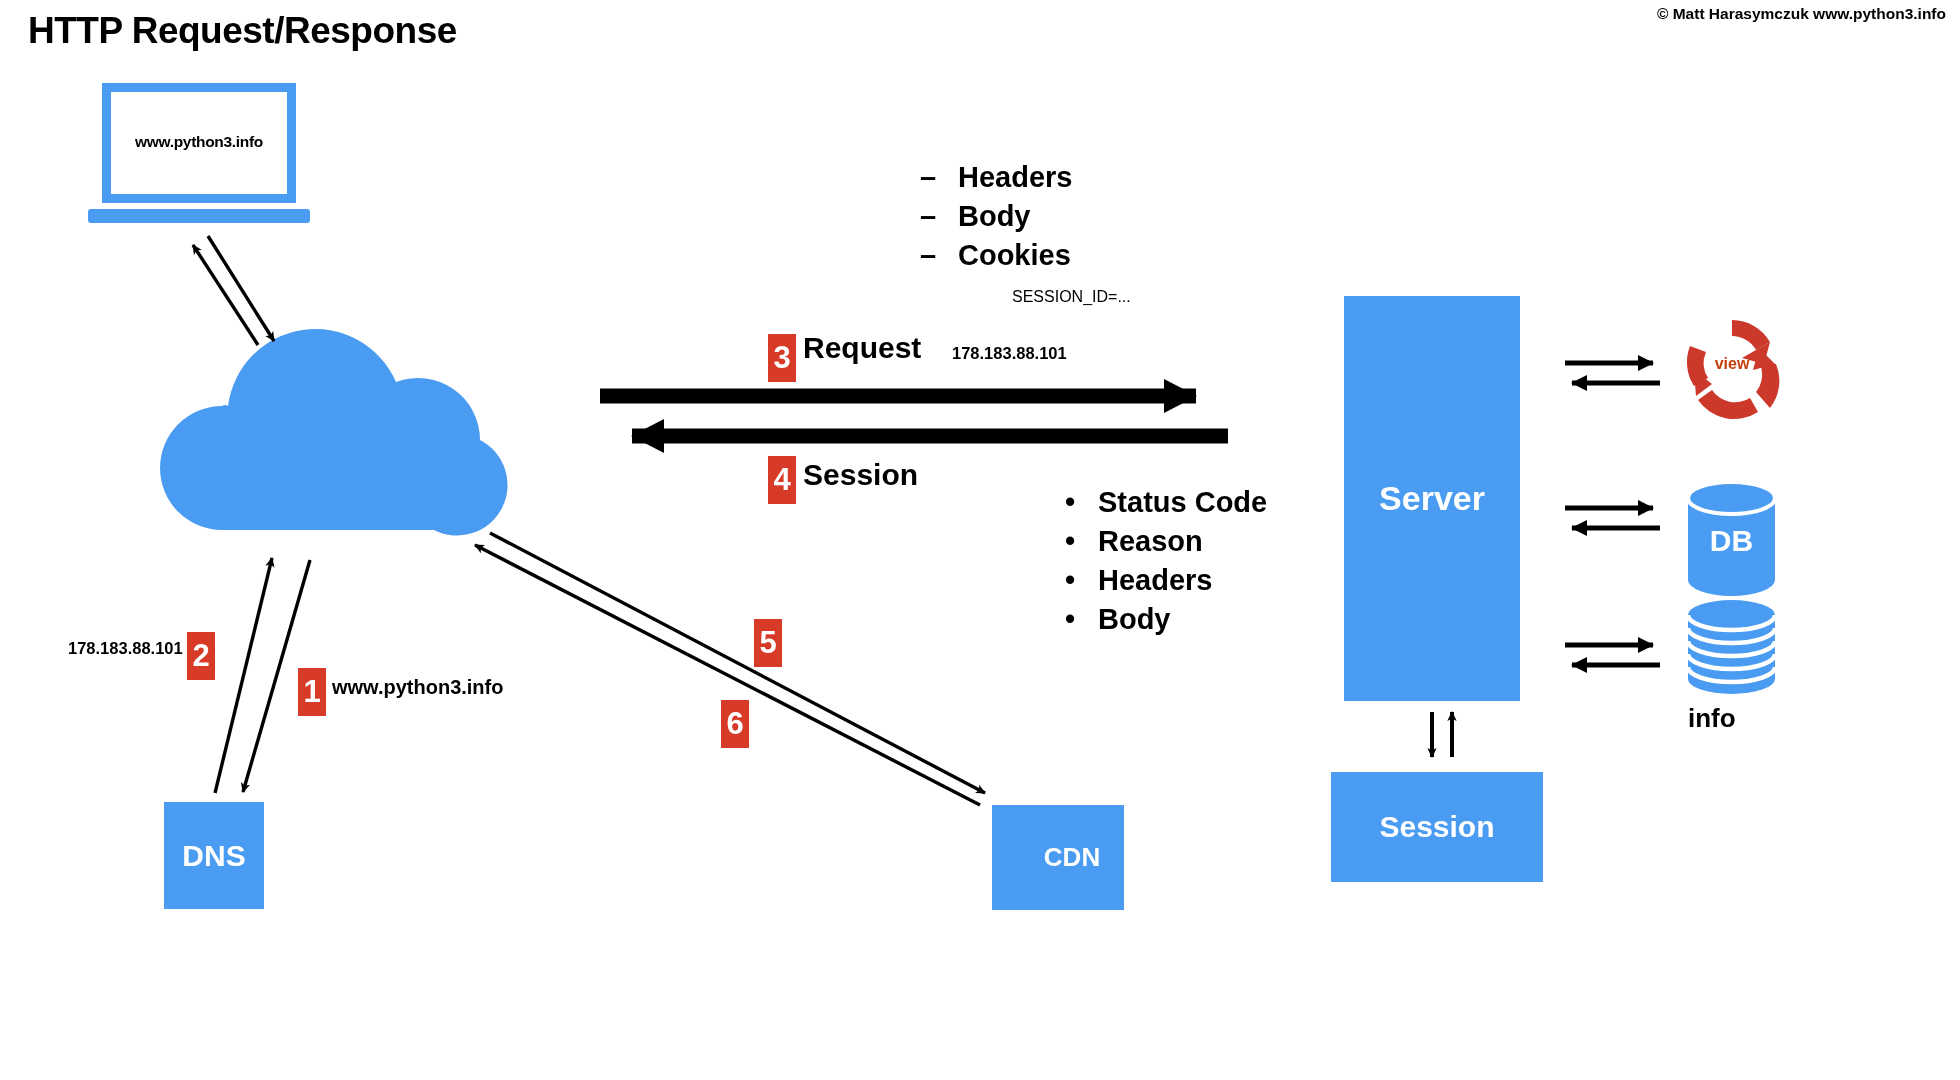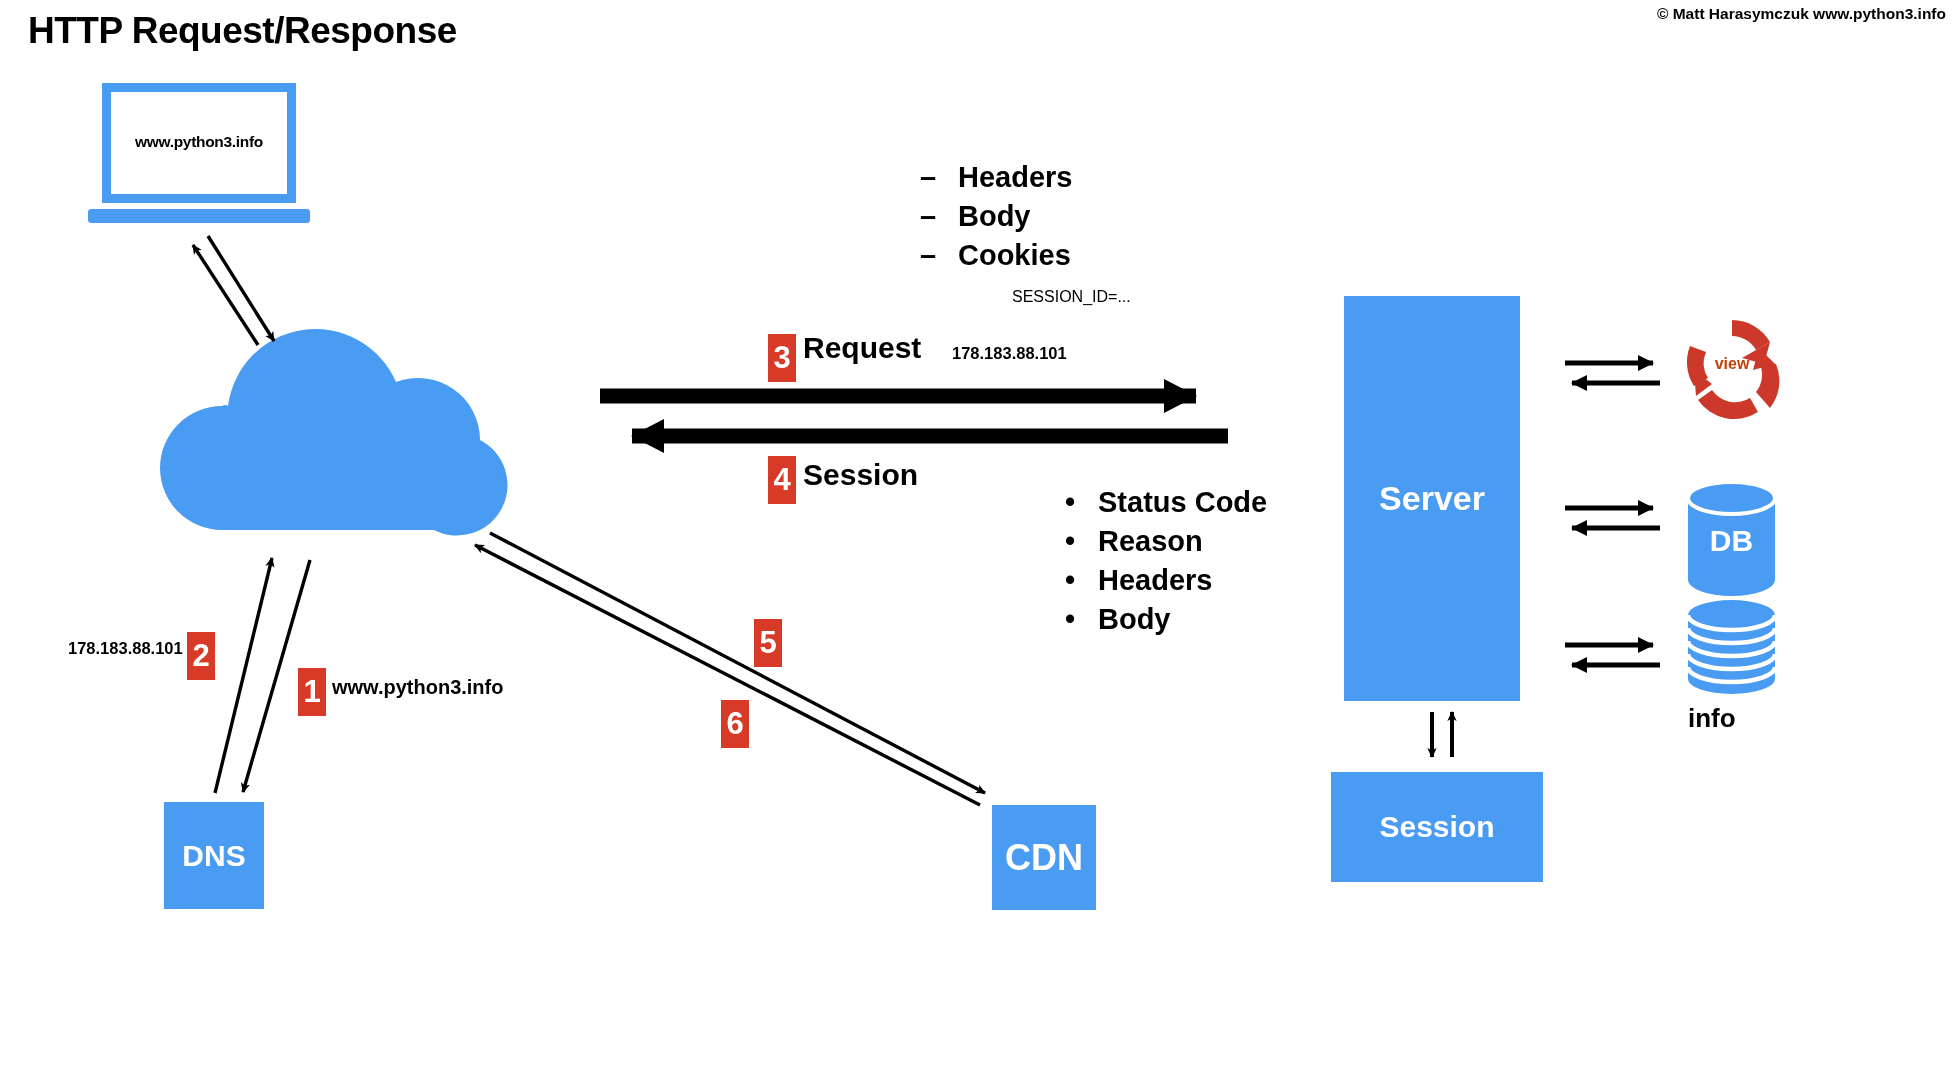--- a/index.html
+++ b/index.html
@@ -75,21 +75,21 @@
   
   .blue-box {
     background: #4A9BF2;
     color: #ffffff;
     display: flex;
     align-items: center;
     justify-content: center;
     font-weight: bold;
   }
   #dns-box { left: 164px; top: 802px; width: 100px; height: 107px; font-size: 30px; }
-  #cdn-box { left: 992px; top: 805px; width: 104px; height: 105px; font-size: 36px; }
+  #cdn-box { left: 992px; top: 805px; width: 104px; height: 105px; font-size: 26px; padding-left: 28px; }
   #server-box { left: 1331px; top: 296px; width: 176px; height: 405px; font-size: 34px; margin-left: 13px; }
   #session-box { left: 1331px; top: 772px; width: 212px; height: 110px; font-size: 30px; }
 
   
   .num-badge {
     background: #D73B27;
     color: #ffffff;
     font-weight: bold;
     font-size: 31px;
     display: flex;

